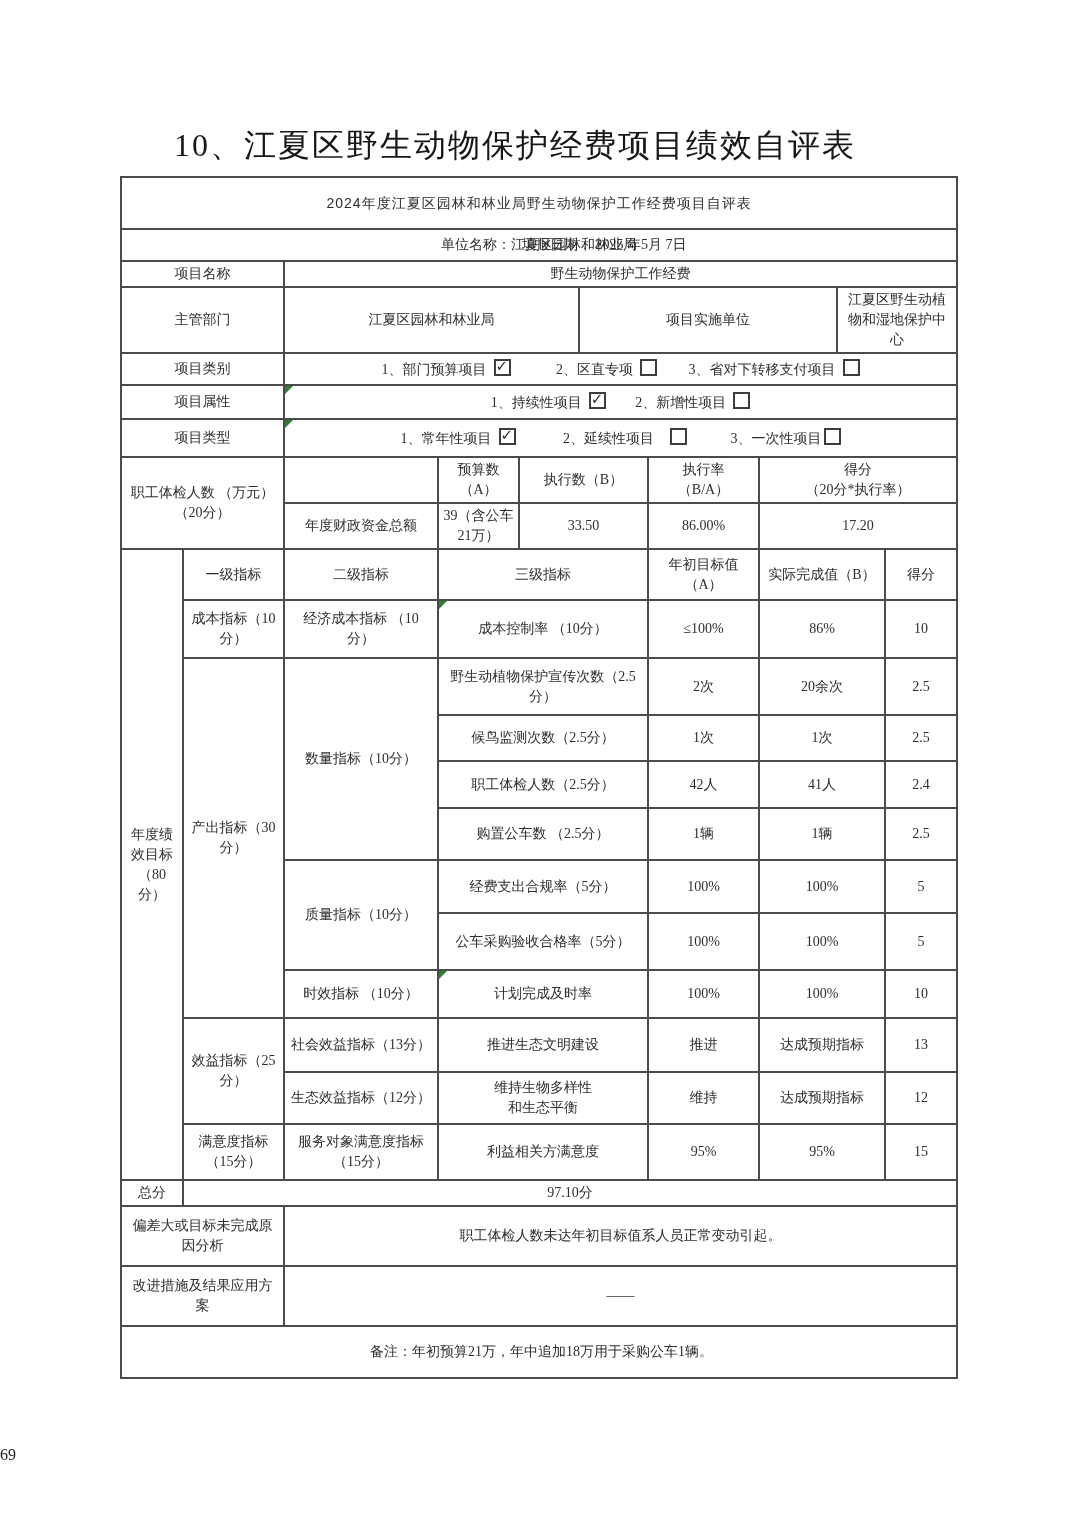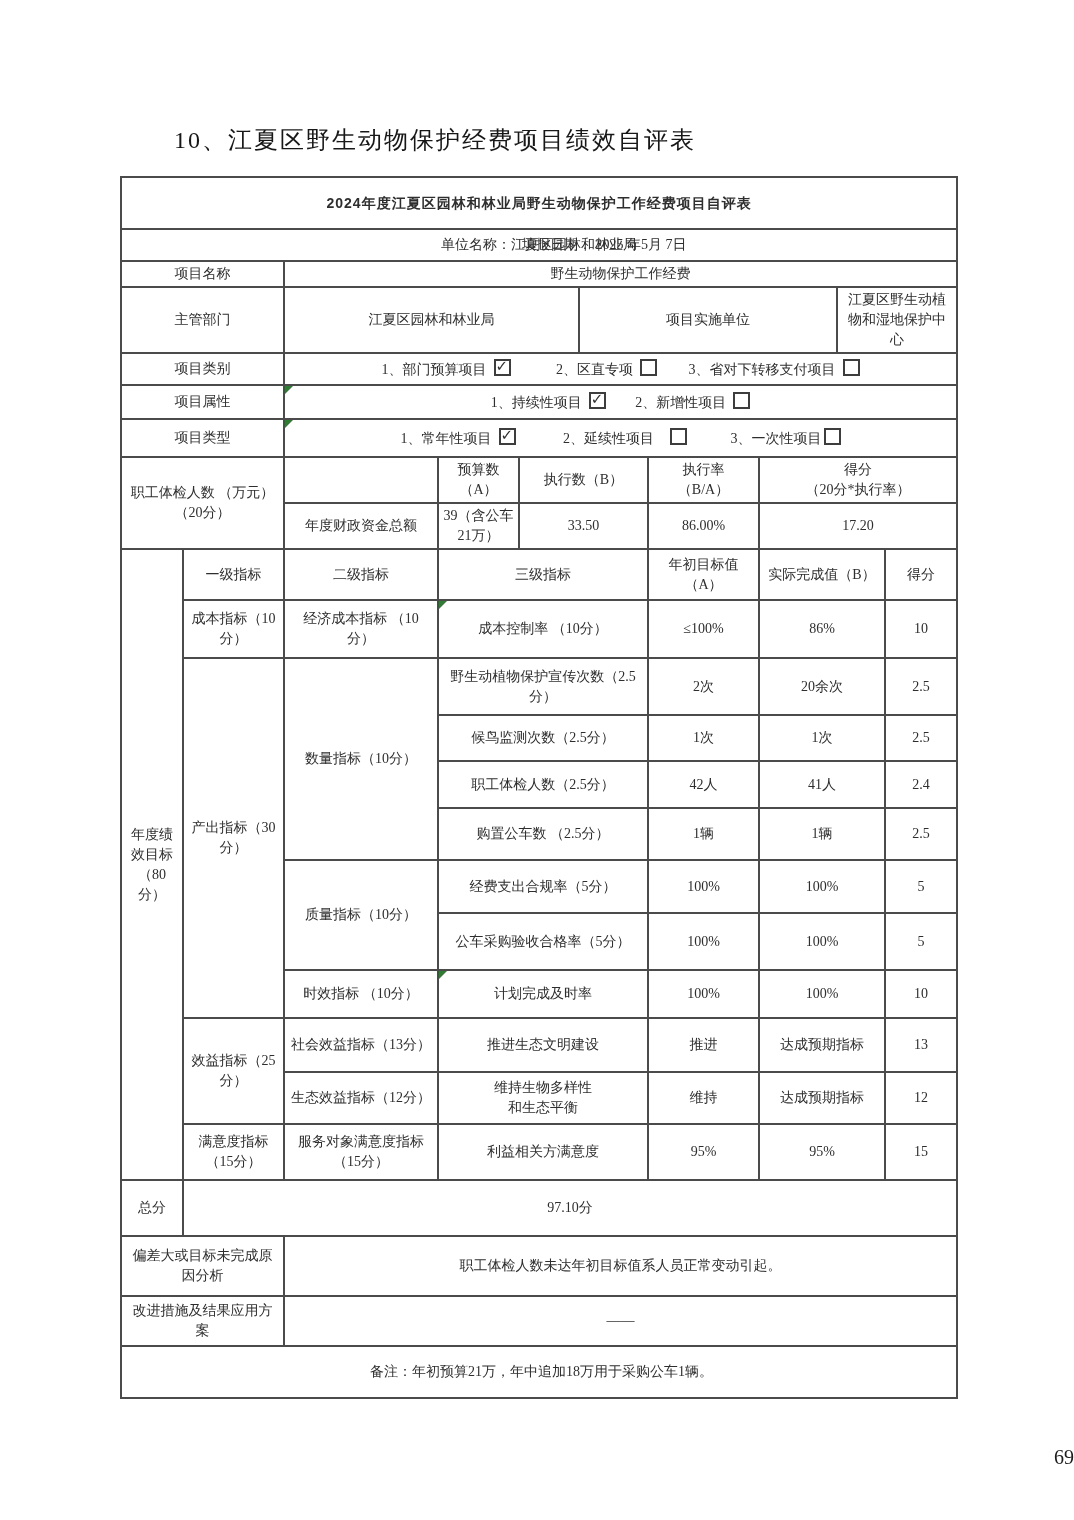--- a/index.html
+++ b/index.html
@@ -2,57 +2,57 @@
 <html><head>
 <meta charset="utf-8">
 <style>
   html,body { margin:0; padding:0; }
   body {
     width:1074px; height:1520px; position:relative; background:#ffffff;
     font-family:"Liberation Serif","DejaVu Serif",serif; color:#2b2b2b;
     overflow:hidden;
   }
   .heading {
-    position:absolute; left:174px; top:124px; font-size:24px;
+    position:absolute; left:174px; top:124px; font-size:32px;
     letter-spacing:2px; color:#171717; white-space:nowrap;
   }
   table.doc {
     position:absolute; left:120px; top:176px; width:836px;
     border-collapse:collapse; table-layout:fixed;
   }
   table.doc td {
     border:2px solid #4b4b4b; font-size:14px; text-align:center;
     vertical-align:middle; padding:2px 5px; line-height:20px;
     word-break:break-all; position:relative; color:#2e2e2e;
   }
   td.title-cell {
     font-family:"Liberation Sans","DejaVu Sans",sans-serif;
-    font-weight:bold; font-size:19px; letter-spacing:1px; color:#111;
+    font-weight:normal; font-size:19px; letter-spacing:1px; color:#111;
   }
   td.left { text-align:left; }
   td.unit-cell { padding-left:10px; }
   .date-span { position:absolute; left:400px; top:50%; transform:translateY(-50%); white-space:nowrap; }
   td.impl-value { overflow:hidden; line-height:21px; padding:3px 4px; text-align:left; }
   td.opt-cell { padding-left:8px; white-space:nowrap;border-radius:15px; }
   .opt { display:inline-block; }
   .cb {
     display:inline-block; width:13px; height:13px; border:2px solid #3d3d3d;
     margin-left:7px; vertical-align:-2px; position:relative; background:#fff;
   }
   .cb.checked::after {
     content:"✓"; position:absolute; left:0px; top:-5px; font-size:15px;
     font-weight:bold; color:#2e2e2e; font-family:"DejaVu Sans",sans-serif;
   }
   .marker {
     position:absolute; left:0; top:0; width:0; height:0;
     border-top:8px solid #2e7d32; border-right:8px solid transparent;
   }
   .page-num {
-    position:absolute; left:0; top:1446px; width:100%; text-align:right;
-    font-size:20px; color:#1d1d1d;
+    position:absolute; left:0; top:1446px; width:100%; text-align:left;
+    font-size:16px; color:#1d1d1d;
   }
   .blk { display:block;text-align:center; }
 </style>
 </head>
 <body>
 
 <div class="heading">10、江夏区野生动物保护经费项目绩效自评表</div>
 
 <table class="doc">
   <colgroup>
@@ -232,31 +232,31 @@
 
   <tr style="height:56px">
     <td>满意度指标（15分）</td>
     <td>服务对象满意度指标（15分）</td>
     <td colspan="3">利益相关方满意度</td>
     <td>95%</td>
     <td colspan="2">95%</td>
     <td>15</td>
   </tr>
 
-  <tr style="height:56px">
+  <tr style="height:26px">
     <td>总分</td>
     <td colspan="9">97.10分</td>
   </tr>
 
   <tr style="height:60px">
     <td colspan="2">偏差大或目标未完成原因分析</td>
     <td colspan="8">职工体检人数未达年初目标值系人员正常变动引起。</td>
   </tr>
 
-  <tr style="height:50px">
+  <tr style="height:60px">
     <td colspan="2">改进措施及结果应用方案</td>
     <td colspan="8">——</td>
   </tr>
 
   <tr style="height:52px">
     <td colspan="10" class="left" style="padding-left:10px">备注：年初预算21万，年中追加18万用于采购公车1辆。</td>
   </tr>
 </tbody>
   </table>
 

